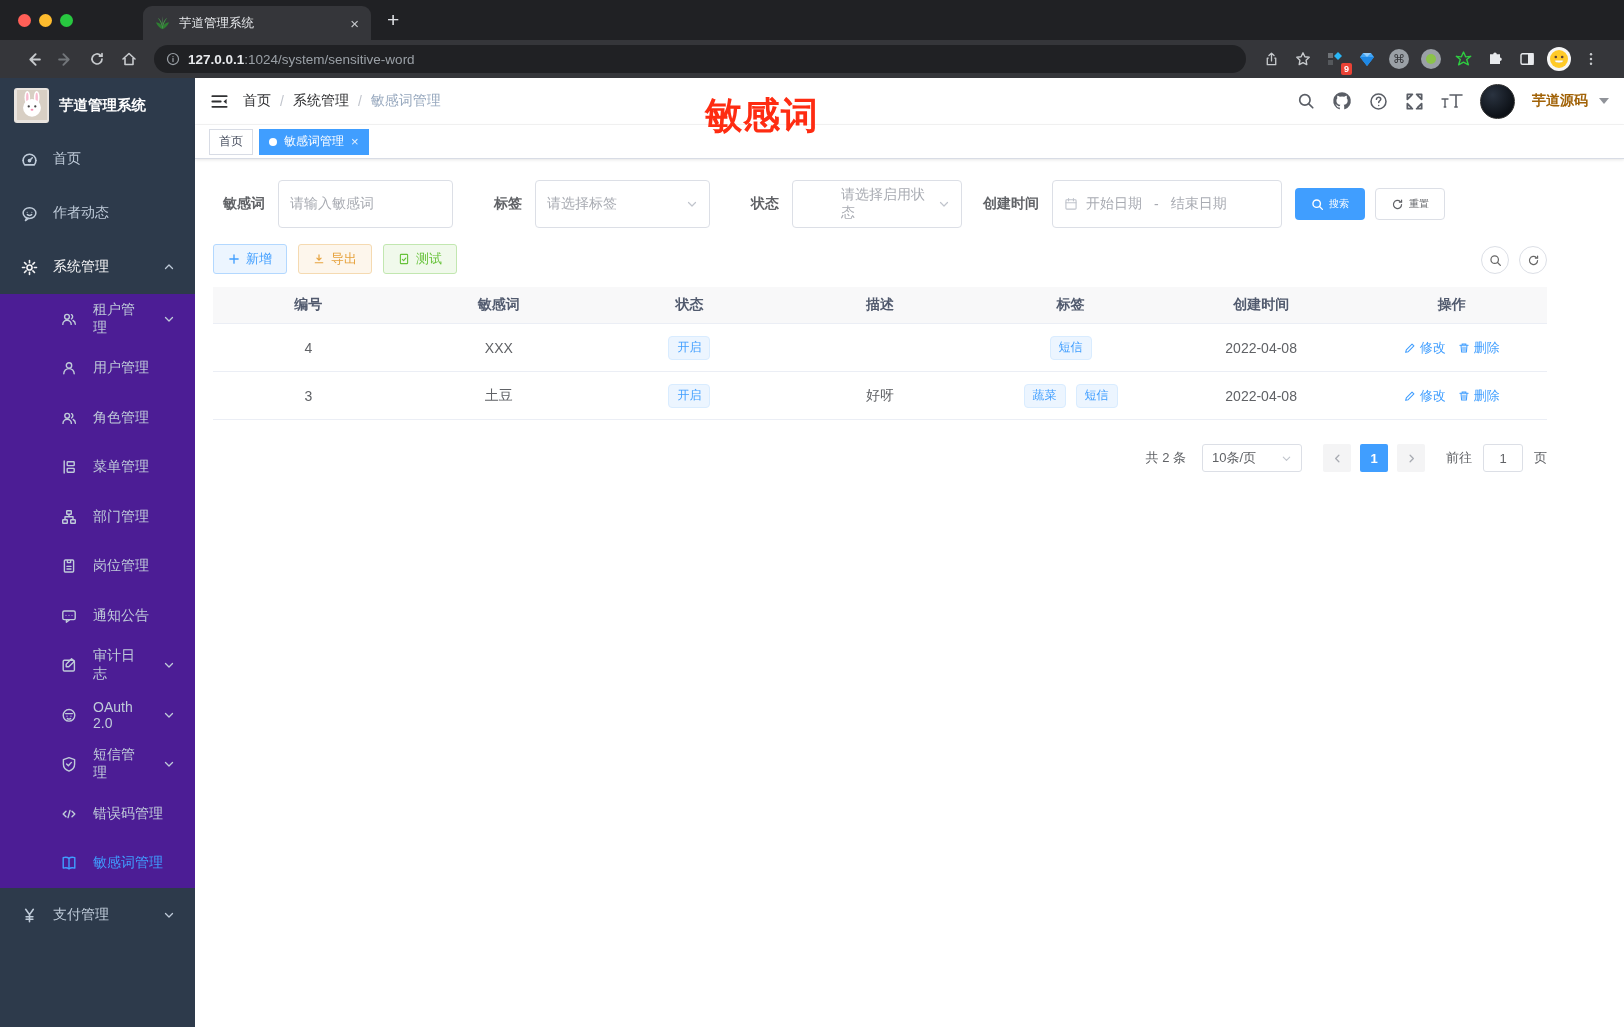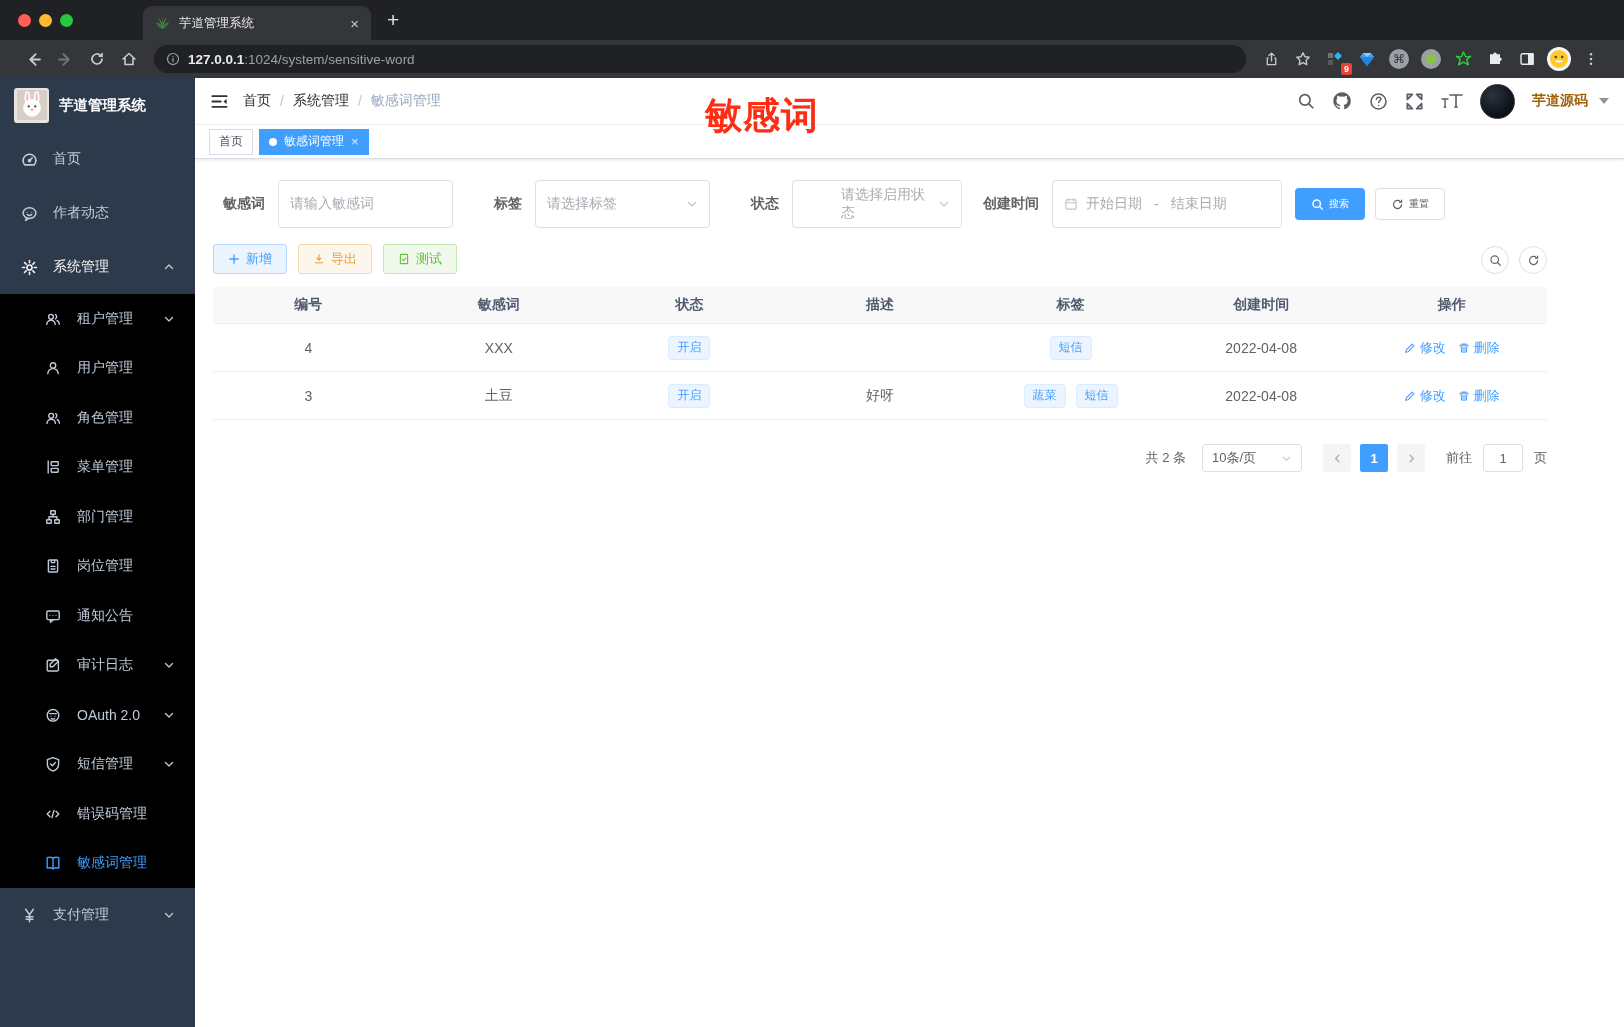--- a/index.html
+++ b/index.html
@@ -27,21 +27,21 @@
   .emoji-av { width: 24px; height: 24px; border-radius: 50%; background: #f6f6f6; display: flex; align-items: center; justify-content: center; }
 
   
   .app { display: flex; height: 949px; }
   .sidebar { width: 195px; background: #2d3a4b; flex-shrink: 0; color: #bfcbd9; font-size: 14px; overflow: hidden; }
   .logo-row { height: 54px; display: flex; align-items: center; gap: 10px; padding: 0 14px; }
   .logo-img { width: 35px; height: 35px; border-radius: 3px; background: #e9e4df; display: flex; align-items: center; justify-content: center; flex-shrink: 0; }
   .logo-title { color: #fff; font-weight: 700; font-size: 14.5px; white-space: nowrap; }
   .menu-item { height: 54px; display: flex; align-items: center; gap: 15px; padding: 0 20px; cursor: pointer; }
   .menu-item.open { color: #f4f4f5; }
-  .submenu { background: #000000; }
+  .submenu { background: #4c1d95; padding-left: 16px; }
   .sub-item { height: 49.5px; display: flex; align-items: center; gap: 15px; padding: 0 20px 0 44px; cursor: pointer; }
   .sub-item.active { color: #409eff; }
   .mi { width: 18px; display: flex; justify-content: center; flex-shrink: 0; }
   .chev { margin-left: auto; color: #bfcbd9; display: flex; }
   .chev.up svg { transform: rotate(180deg); }
 
   .main { flex: 1; display: flex; flex-direction: column; background: #fff; min-width: 0; }
   .navbar { height: 47px; display: flex; align-items: center; padding: 0 15px; gap: 14px; border-bottom: 1px solid #f4f4f4; }
   .hamburger { color: #303133; display: flex; }
   .breadcrumb { display: flex; align-items: center; gap: 9px; font-size: 14px; color: #303133; }

